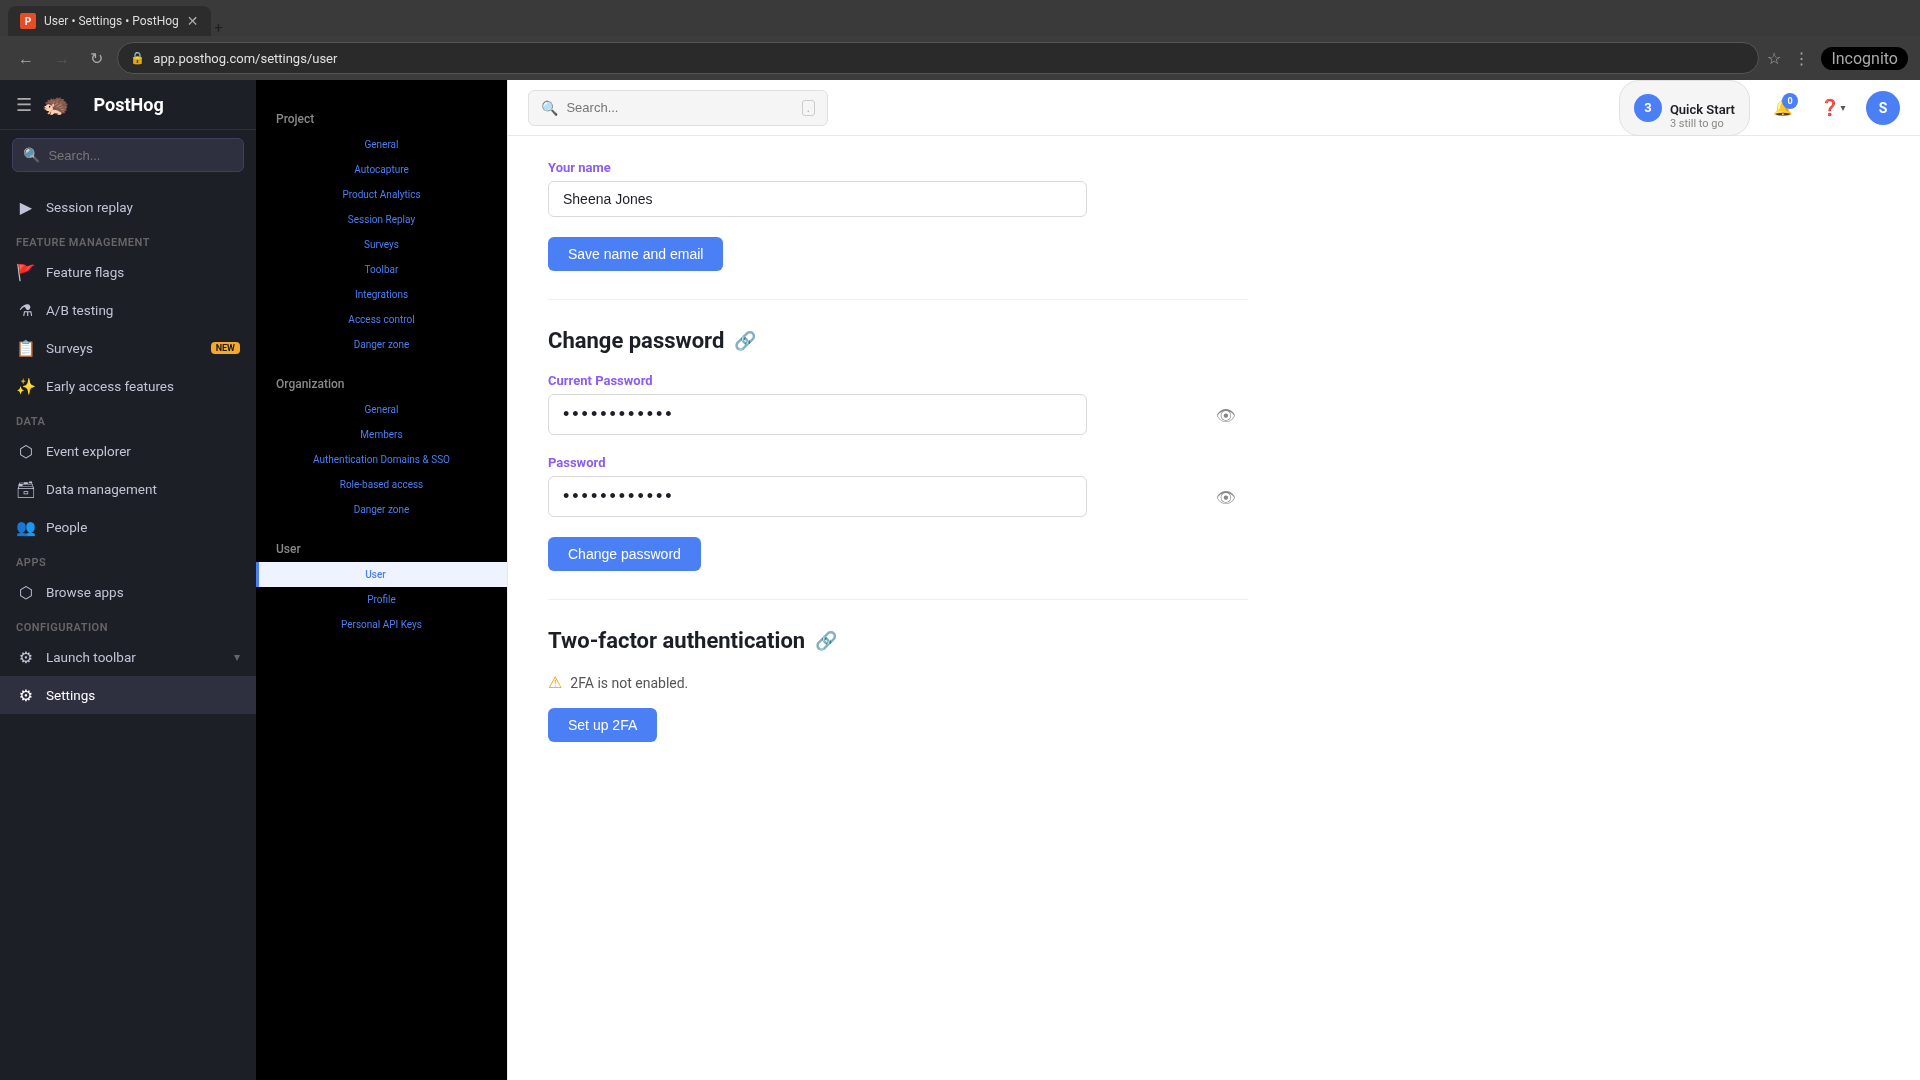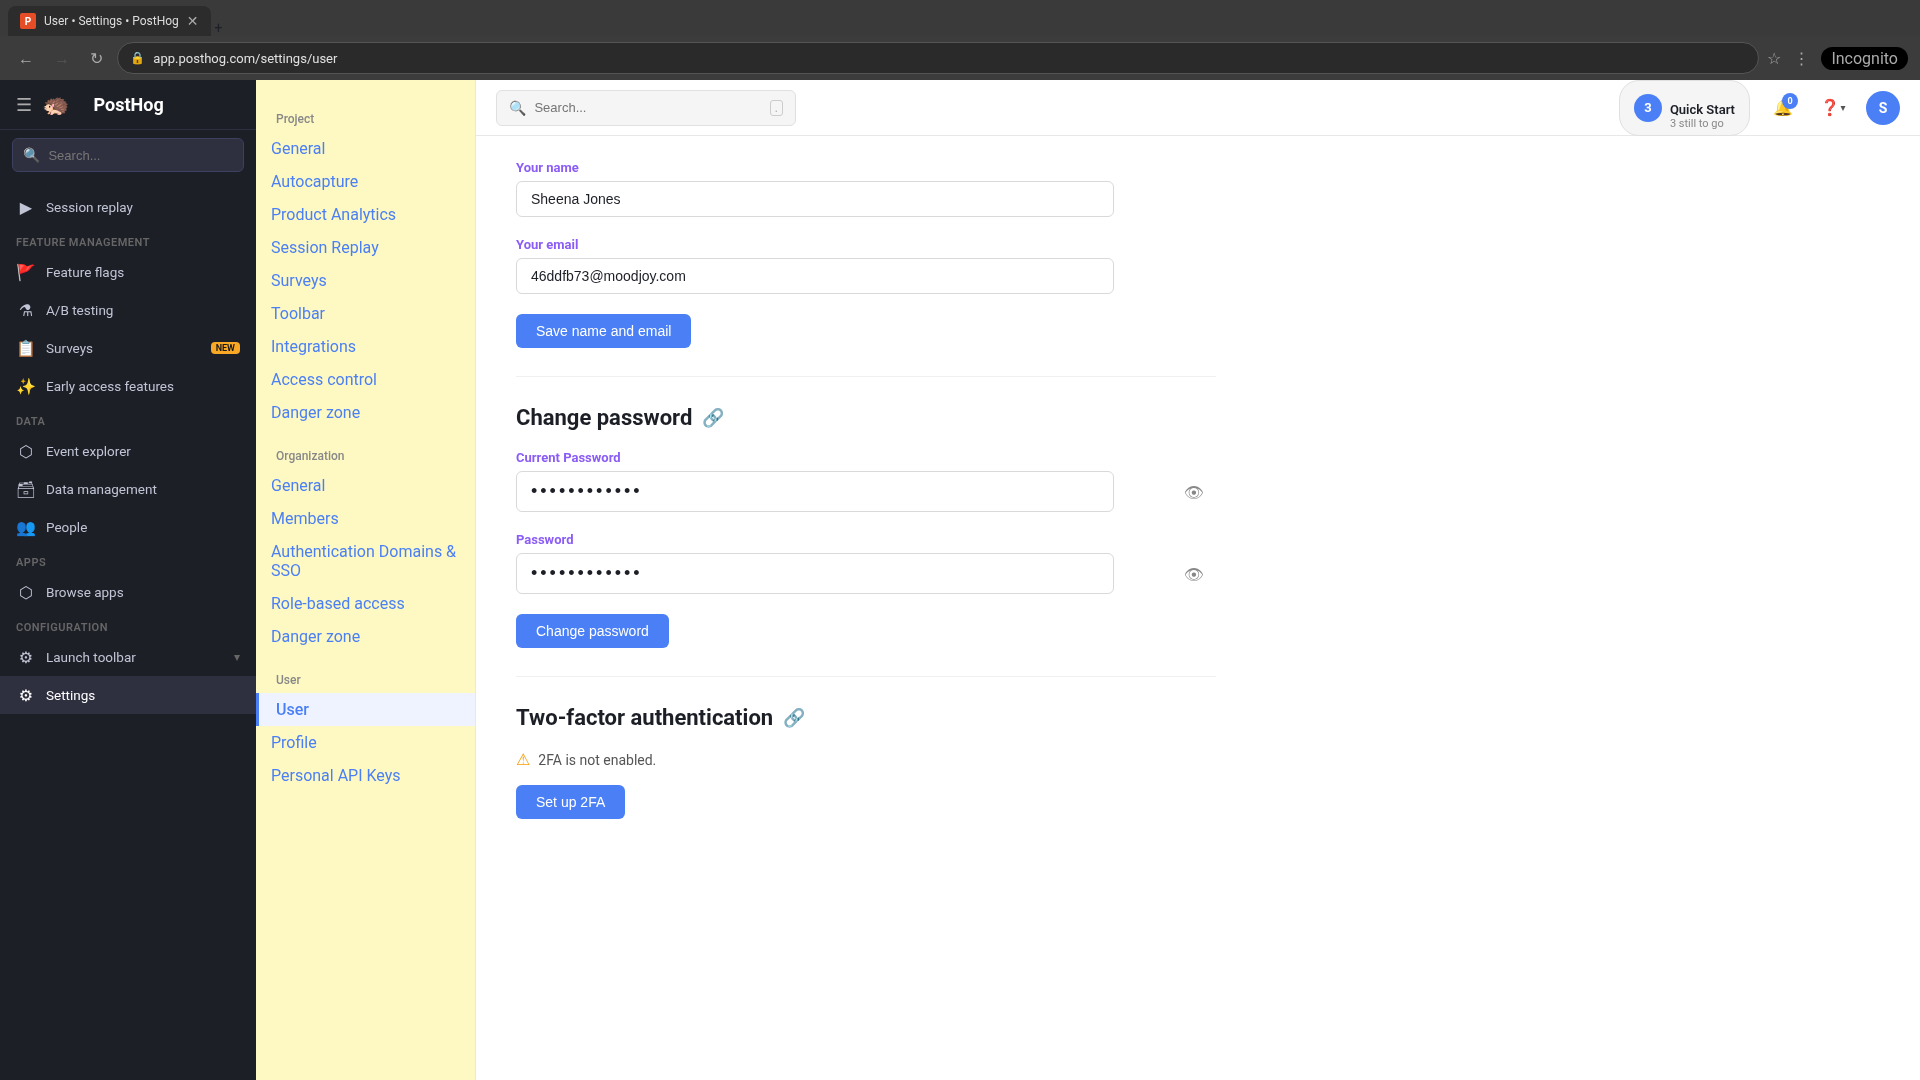--- a/index.html
+++ b/index.html
@@ -39,24 +39,24 @@
     .sidebar-nav { padding: 8px 0; flex: 1; }
     .sidebar-item { display: flex; align-items: center; gap: 10px; padding: 9px 16px; cursor: pointer; color: #c0c4d4; font-size: 13.5px; }
     .sidebar-item.active { background: #2e3040; color: #fff; }
     .sidebar-item .item-icon { width: 20px; height: 20px; display: flex; align-items: center; justify-content: center; font-size: 16px; flex-shrink: 0; }
     .sidebar-item .item-label { flex: 1; }
     .badge-new { background: #f9a825; color: #1a1a1a; font-size: 9px; font-weight: 700; border-radius: 4px; padding: 1px 5px; }
     .section-label { padding: 10px 16px 4px; font-size: 11px; font-weight: 600; color: #666; text-transform: uppercase; letter-spacing: 0.5px; }
     .sidebar-item .chevron { font-size: 12px; color: #666; }
 
     
-    .settings-nav { width: 220px; background: #fef9c3; border-right: 1px solid #e8e8e8; padding: 16px 0; overflow-y: auto; flex-shrink: 0; }
+    .settings-nav { width: 252px; background: #000000; border-right: 1px solid #e8e8e8; padding: 16px 0; overflow-y: auto; flex-shrink: 0; }
     .settings-nav-section { padding: 4px 0; }
     .settings-nav-group-label { padding: 12px 20px 6px; font-size: 12px; color: #888; font-weight: 500; }
-    .settings-nav-item { padding: 7px 15px; font-size: 16px; color: #4a7ff5; cursor: pointer; display: block; }
+    .settings-nav-item { padding: 7px 32px; font-size: 10px; color: #4a7ff5; cursor: pointer; display: block; text-align: center; }
     .settings-nav-item.active { background: #eef3ff; color: #4a7ff5; font-weight: 500; border-left: 3px solid #4a7ff5; padding-left: 17px; }
 
     
     .main-content { flex: 1; overflow-y: auto; padding: 24px 40px; background: #fff; }
     .content-section { max-width: 700px; }
     .form-group { margin-bottom: 20px; }
     .form-label { font-size: 13px; font-weight: 700; color: #8b5cf6; margin-bottom: 6px; display: block; }
     .form-input { width: 100%; padding: 9px 14px; border: 1px solid #d9d9d9; border-radius: 6px; font-size: 14px; color: #1d1f27; background: #fff; outline: none; }
     .password-input-wrapper { position: relative; }
     .password-input-wrapper .form-input { padding-right: 40px; }
@@ -76,21 +76,21 @@
     .top-bar-right { margin-left: auto; display: flex; align-items: center; gap: 16px; }
     .quick-start-btn { display: flex; align-items: center; gap: 8px; background: #f5f5f5; border: 1px solid #e0e0e0; border-radius: 20px; padding: 5px 14px; cursor: pointer; }
     .qs-circle { width: 28px; height: 28px; border-radius: 50%; background: #4a7ff5; color: white; font-size: 13px; font-weight: 700; display: flex; align-items: center; justify-content: center; }
     .qs-text { font-size: 13px; }
     .qs-text .qs-title { font-weight: 600; color: #1d1f27; margin-top: 16px; }
     .qs-text .qs-sub { color: #888; font-size: 11px; }
     .top-icon-btn { width: 34px; height: 34px; border-radius: 50%; display: flex; align-items: center; justify-content: center; cursor: pointer; color: #555; font-size: 16px; position: relative; }
     .notif-badge { position: absolute; top: 2px; right: 2px; width: 16px; height: 16px; background: #4a7ff5; color: white; border-radius: 50%; font-size: 9px; font-weight: 700; display: flex; align-items: center; justify-content: center; }
     .user-avatar { width: 34px; height: 34px; border-radius: 50%; background: #4a7ff5; color: white; font-size: 14px; font-weight: 700; display: flex; align-items: center; justify-content: center; cursor: pointer; }
 
-    .full-width-input { width: 598px; }
+    .full-width-input { width: 539px; }
   </style>
 </head>
 <body>
 
 <div class="browser-chrome">
 
   <div class="browser-tab-bar">
     <div class="browser-tab">
       <div class="tab-favicon">P</div>
       <span class="tab-title">User • Settings • PostHog</span>
@@ -242,24 +242,20 @@
 
       <div class="main-content">
         <div class="content-section">
           
           <div class="form-group">
             <label class="form-label">Your name</label>
             <input class="form-input full-width-input" type="text" value="Sheena Jones" style="">
           </div>
 
           
-          <div class="form-group">
-            <label class="form-label">Your email</label>
-            <input class="form-input full-width-input" type="email" value="46ddfb73@moodjoy.com" style="">
-          </div>
 
           
           <div class="form-group">
             <button class="btn-primary">Save name and email</button>
           </div>
 
           <hr class="section-divider">
 
           
           <div class="section-title">

